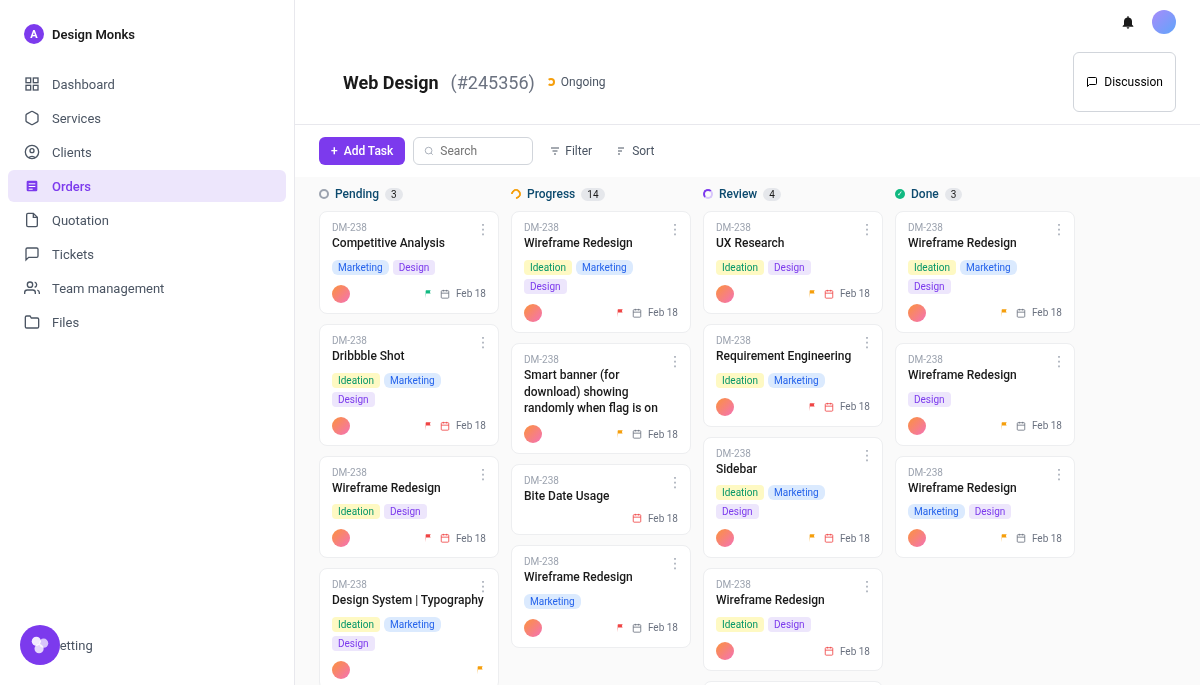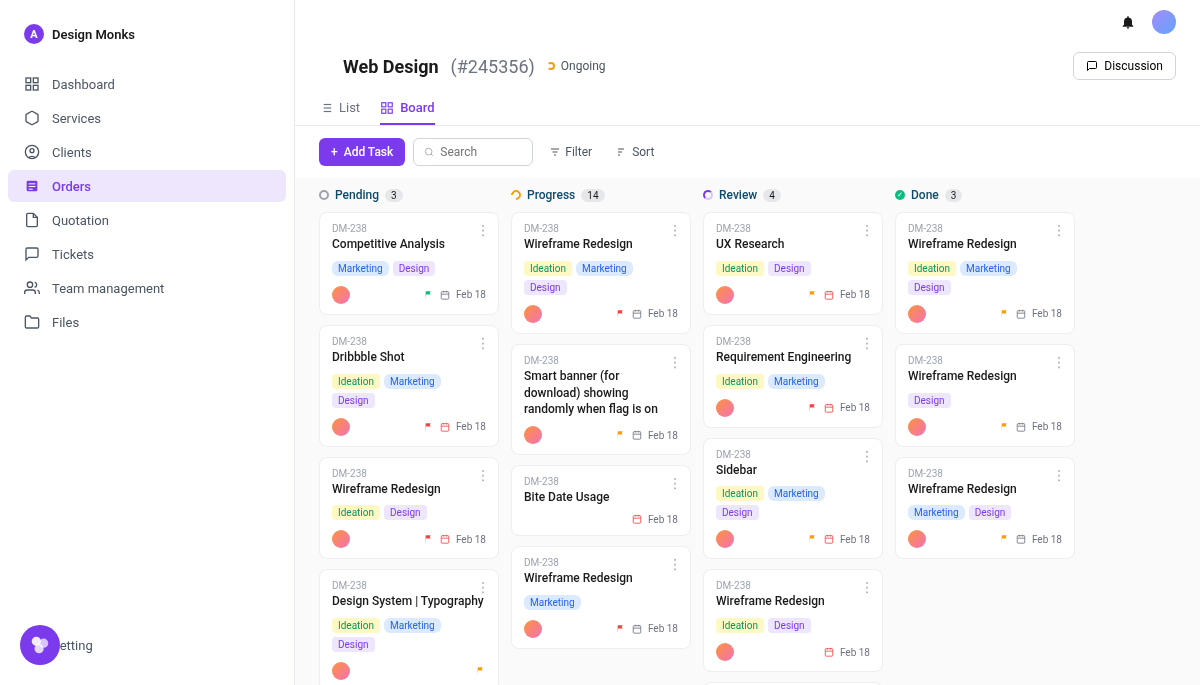--- a/index.html
+++ b/index.html
@@ -24,21 +24,21 @@
 .avatar-top { width: 24px; height: 24px; border-radius: 50%; background: linear-gradient(135deg,#a78bfa,#60a5fa); cursor: pointer; }
 
 .header { padding: 8px 24px 0 24px; border-bottom: 1px solid #e8e8ed; }
 .header-row1 { display: flex; align-items: center; justify-content: space-between; margin-bottom: 12px; }
 .header-left { display: flex; align-items: center; gap: 12px; margin-left: 24px; }
 .title { font-size: 18px; font-weight: 700; }
 .order-id { color: #6b7280; font-weight: 400; }
 .status-pill { display: inline-flex; align-items: center; gap: 6px; font-size: 12px; color: #4b5563; }
 .status-dot-ongoing { width: 8px; height: 8px; border: 2px solid #f59e0b; border-radius: 50%; border-left-color: transparent; }
 .header-actions { display: flex; gap: 8px; }
-.btn-outline { border: 1px solid #d1d5db; background: #fff; border-radius: 6px; padding: 6px 12px; font-size: 12px; display: inline-flex; align-items: center; gap: 6px; cursor: pointer; }
+.btn-outline { border: 1px solid #d1d5db; background: #fff; border-radius: 6px; padding: 22px 12px; font-size: 12px; display: inline-flex; align-items: center; gap: 6px; cursor: pointer; }
 
 .tabs { display: flex; gap: 20px; }
 .tab { display: inline-flex; align-items: center; gap: 6px; padding: 8px 0; font-size: 13px; color: #6b7280; border-bottom: 2px solid transparent; cursor: pointer; }
 .tab.active { color: #7c3aed; border-bottom-color: #7c3aed; font-weight: 500; }
 
 .toolbar { display: flex; align-items: center; gap: 8px; padding: 12px 24px; }
 .btn-primary { background: #7c3aed; color: #fff; border: none; border-radius: 6px; padding: 7px 12px; font-size: 12px; font-weight: 500; display: inline-flex; align-items: center; gap: 6px; cursor: pointer; }
 .search-box { border: 1px solid #d1d5db; border-radius: 6px; padding: 6px 10px; display: flex; align-items: center; gap: 6px; width: 120px; }
 .search-box input { border: none; outline: none; font-size: 12px; width: 100%; }
 .tool-btn { background: none; border: none; color: #4b5563; font-size: 12px; display: inline-flex; align-items: center; gap: 4px; cursor: pointer; padding: 6px 8px; }
@@ -204,42 +204,20 @@
         </div>
         <div class="header-actions">
           <button class="btn-outline">
             <svg width="12" height="12" viewBox="0 0 24 24" fill="none" stroke="currentColor" stroke-width="2">
                 <path d="M21 15a2 2 0 0 1-2 2H7l-4 4V5a2 2 0 0 1 2-2h14a2 2 0 0 1 2 2z"></path>
               </svg>
             <span>Discussion</span>
           </button>
         </div>
       </div>
-      <div class="tabs">
-        <div class="tab">
-          <svg width="14" height="14" viewBox="0 0 24 24" fill="none" stroke="currentColor" stroke-width="2">
-              <line x1="8" y1="6" x2="21" y2="6"></line>
-              <line x1="8" y1="12" x2="21" y2="12"></line>
-              <line x1="8" y1="18" x2="21" y2="18"></line>
-              <line x1="3" y1="6" x2="3.01" y2="6"></line>
-              <line x1="3" y1="12" x2="3.01" y2="12"></line>
-              <line x1="3" y1="18" x2="3.01" y2="18"></line>
-            </svg>
-          <span>List</span>
-        </div>
-        <div class="tab active">
-          <svg width="14" height="14" viewBox="0 0 24 24" fill="none" stroke="currentColor" stroke-width="2">
-              <rect x="3" y="3" width="7" height="7"></rect>
-              <rect x="14" y="3" width="7" height="7"></rect>
-              <rect x="14" y="14" width="7" height="7"></rect>
-              <rect x="3" y="14" width="7" height="7"></rect>
-            </svg>
-          <span>Board</span>
-        </div>
-      </div>
     </div>
 
     <div class="toolbar">
       <button class="btn-primary">
         <span>+</span>
         <span>Add Task</span>
       </button>
       <div class="search-box">
         <svg width="12" height="12" viewBox="0 0 24 24" fill="none" stroke="#9ca3af" stroke-width="2">
             <circle cx="11" cy="11" r="8"></circle>

